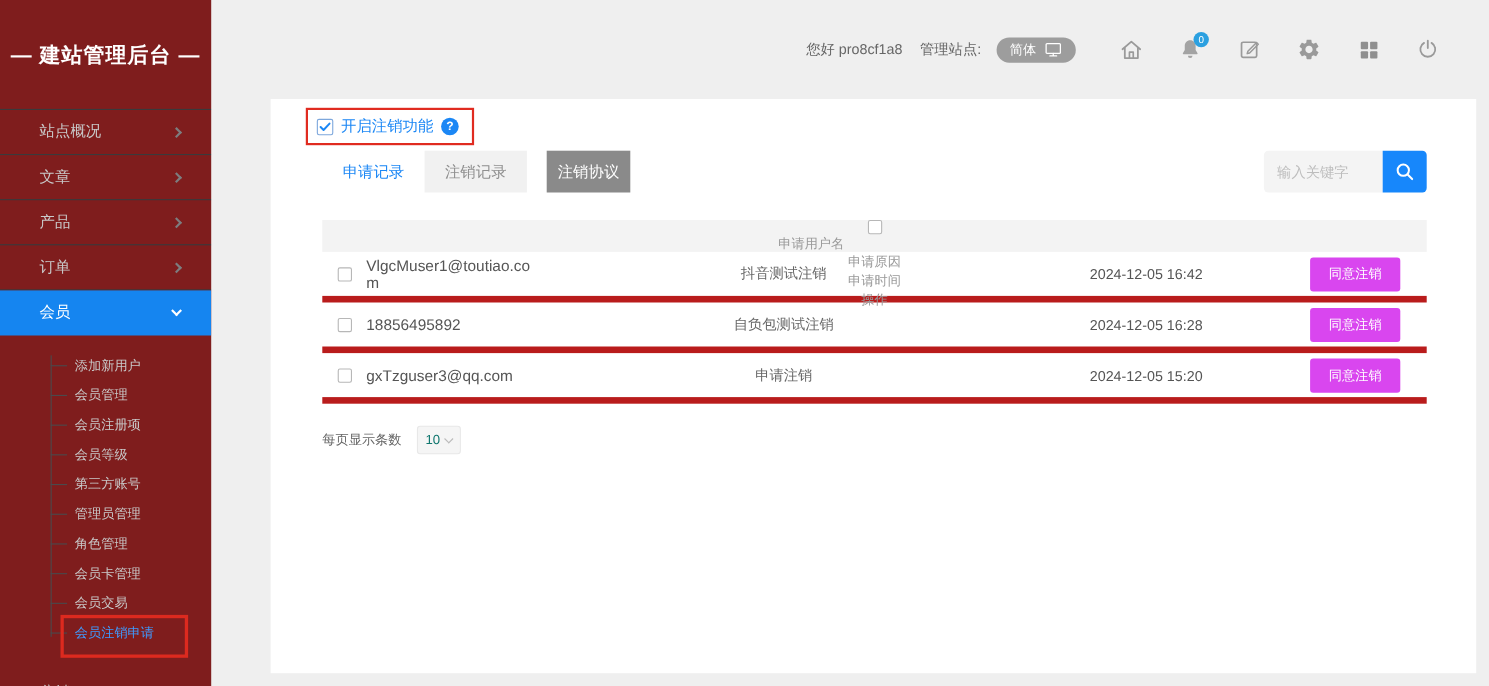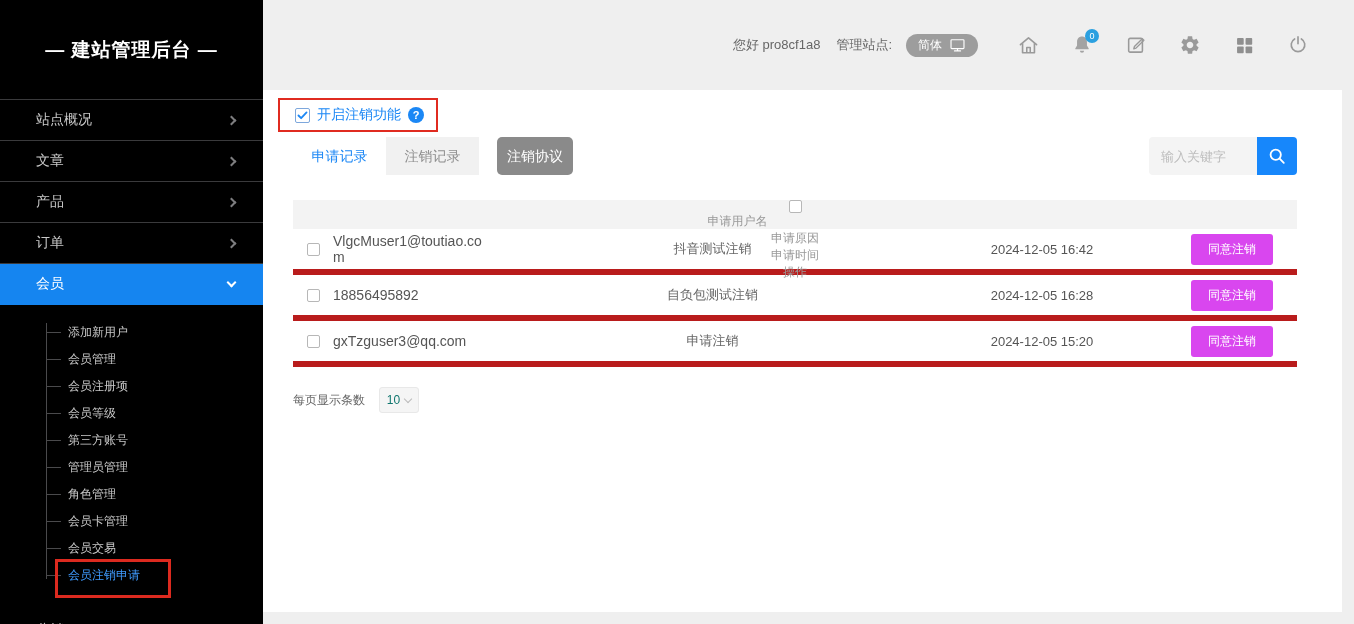--- a/index.html
+++ b/index.html
@@ -6,22 +6,22 @@
   html,body { width:1354px; height:624px; overflow:hidden; }
   body {
     position:relative;
     background:#efefef;
     font-family:"Liberation Sans","DejaVu Sans",sans-serif;
     color:#555;
   }
 
   
   .sidebar {
-    position:absolute; left:0; top:0; width:263px; height:624px;
-    background:#000000; overflow:hidden; z-index:2;
+    position:absolute; left:0; top:0; width:192px; height:624px;
+    background:#7f1d1d; overflow:hidden; z-index:2;
   }
   .logo {
     height:100px; display:flex; align-items:center; justify-content:center;
     color:#fff; font-size:19px; font-weight:bold; letter-spacing:1px;
     border-bottom:1px solid #3a3a3c;
   }
   .nav-item {
     height:41px; padding:0 28px 0 36px; font-size:14px; color:#c9c9c9;
     display:flex; align-items:center; justify-content:space-between;
     border-bottom:1px solid #3a3a3c; cursor:pointer;
@@ -76,21 +76,21 @@
   }
 
   
   .card {
     position:absolute; left:246px; top:90px; width:1096px; height:522px;
     background:#fff; z-index:1;
   }
   .enable-row {
     position:absolute; left:32px; top:8px;
     display:inline-flex; align-items:center; gap:7px;
-    border:2px solid #e02b20; padding:6px 12px 6px 15px; background:#fff;
+    border:2px solid #e02b20; padding:6px 12px 6px 8px; background:#fff;
   }
   .cb-checked {
     width:15px; height:15px; border:1px solid #7da7dc; border-radius:2px;
     display:flex; align-items:center; justify-content:center; background:#fff; cursor:pointer;
   }
   .enable-label { color:#1b87f5; font-size:14px; cursor:pointer; }
   .q-icon {
     width:16px; height:16px; border-radius:50%; background:#1b87f5; color:#fff;
     font-size:11px; font-weight:bold; display:flex; align-items:center; justify-content:center;
     cursor:pointer;
@@ -100,21 +100,21 @@
     position:absolute; left:47px; top:47px; right:45px;
     display:flex; align-items:center;
   }
   .tab {
     width:93px; height:38px; line-height:38px; text-align:center;
     font-size:14px; color:#8f8f8f; cursor:pointer;
   }
   .tab.active { color:#1b87f5; background:#fff; }
   .tab.default { background:#f1f1f1; }
   .tab.dark {
-    width:76px; margin-left:18px; background:#8a8a8a; color:#fff; border-radius:5px;
+    width:76px; margin-left:18px; background:#8a8a8a; color:#fff; border-radius:0;
   }
   .search-box { margin-left:auto; display:flex; }
   .search-input {
     width:108px; height:38px; background:#f4f4f4; border:none; outline:none;
     border-radius:4px 0 0 4px; padding:0 12px; font-size:13px; color:#8b5cf6;
     font-family:inherit;
   }
   .search-input::placeholder { color:#bdbdbd; }
   .search-btn {
     width:40px; height:38px; background:#1787fb; border:none; border-radius:0 4px 4px 0;

